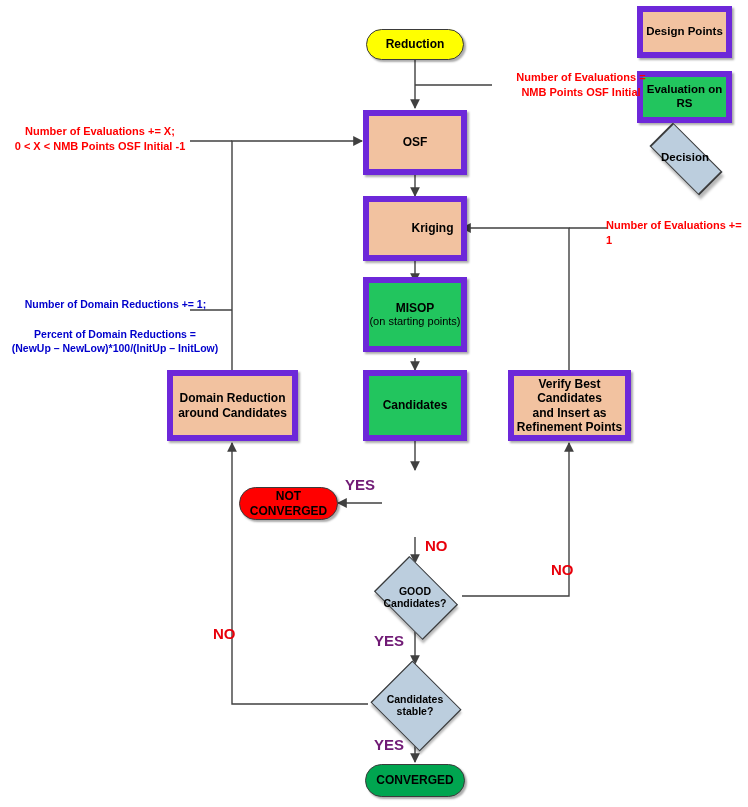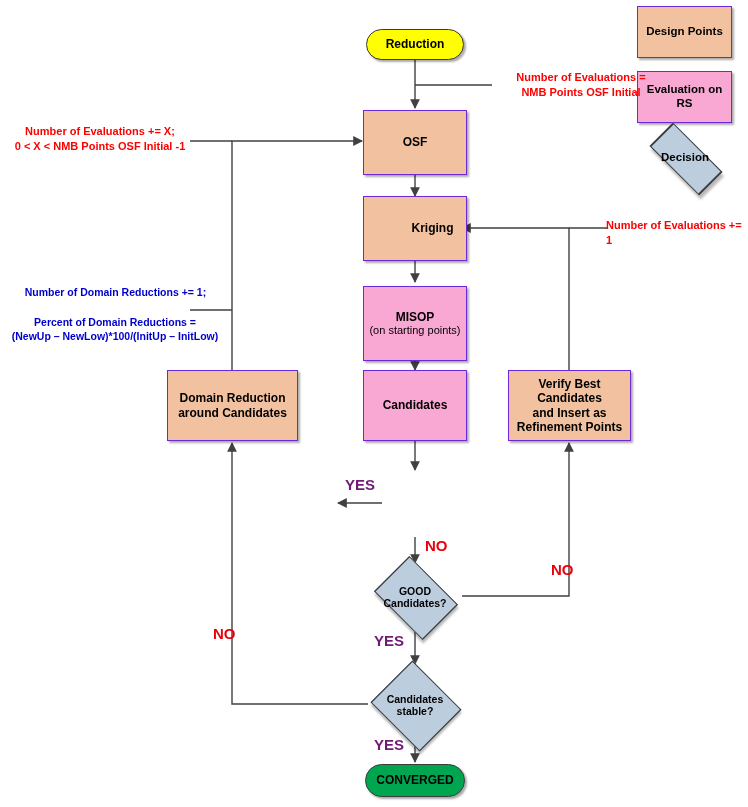--- a/index.html
+++ b/index.html
@@ -35,28 +35,28 @@
     display: flex;
     align-items: center;
     justify-content: center;
     text-align: center;
     font-weight: bold;
     color: #000000;
     line-height: 1.18;
   }
   
   .box {
-    border: 1px solid #6d28d9;
+    border: 6px solid #6d28d9;
     box-shadow: 2px 2px 2px rgba(0,0,0,0.33);
   }
   .box.design {
     background: #F2C2A0;
   }
   .box.rs {
-    background: #f9a8d4;
+    background: #22c55e;
   }
   
   .pill {
     border: 1px solid #3b3b3b;
     border-radius: 18px;
     box-shadow: 2px 2px 2px rgba(0,0,0,0.33);
   }
   .pill.start {
     background: #FFFF00;
   }
@@ -95,21 +95,21 @@
   
   .anno {
     position: absolute;
     z-index: 4;
     font-weight: bold;
     text-align: center;
     line-height: 1.35;
     white-space: pre-line;
   }
   .anno.red { color: #FF0000; }
-  .anno.blue { color: #0000CC; }
+  .anno.blue { color: #0000CC; margin-top: 12px; }
   .edge-label {
     position: absolute;
     z-index: 4;
     font-weight: bold;
     font-size: 15px;
   }
   .edge-label.yes { color: #701a75; }
   .edge-label.no  { color: #E8000B; }
 
   .legend-item {
@@ -188,40 +188,43 @@
   </div>
 
   <div class="node box design" style="left:363px; top:110px; width:104px; height:65px; font-size:12px;">
     <span>OSF</span>
   </div>
 
   <div class="node box design" style="left:363px; top:196px; width:104px; height:65px; font-size:12px;padding-left:35px;">
     <span>Kriging</span>
   </div>
 
-  <div class="node box rs" style="left:363px; top:286px; width:104px; height:75px; font-size:12px; flex-direction:column;">
+  <div class="node box rs" style="left:363px; top:277px; width:104px; height:75px; font-size:12px; flex-direction:column;">
     <span>MISOP</span>
     <span class="sub" style="font-size:11px;">(on starting points)</span>
   </div>
 
   <div class="node box rs" style="left:363px; top:370px; width:104px; height:71px; font-size:12px;">
     <span>Candidates</span>
   </div>
 
   <div class="node box design" style="left:167px; top:370px; width:131px; height:71px; font-size:12px; white-space:pre-line;">
     <span>Domain Reduction
 around Candidates</span>
   </div>
 
   <div class="node box design" style="left:508px; top:370px; width:123px; height:71px; font-size:12px; white-space:pre-line;">
     <span>Verify Best Candidates
 and Insert as
 Refinement Points</span>
   </div>
 
+  <div class="node pill stop-bad" style="left:239px; top:487px; width:99px; height:33px; font-size:12px;">
+    <span>NOT CONVERGED</span>
+  </div>
 
   <div class="node pill stop-good" style="left:365px; top:764px; width:100px; height:33px; font-size:12px;">
     <span>CONVERGED</span>
   </div>
 
 
   <div class="diamond" style="left:368px; top:563px; width:94px; height:68px;">
     <div class="dshape" style="width:48px; height:48px; margin-left:-24px; margin-top:-24px; transform:rotate(45deg) scale(1.38,1.0);"></div>
     <div class="dlabel" style="font-size:10.5px; white-space:pre-line;">GOOD
 Candidates?</div>

